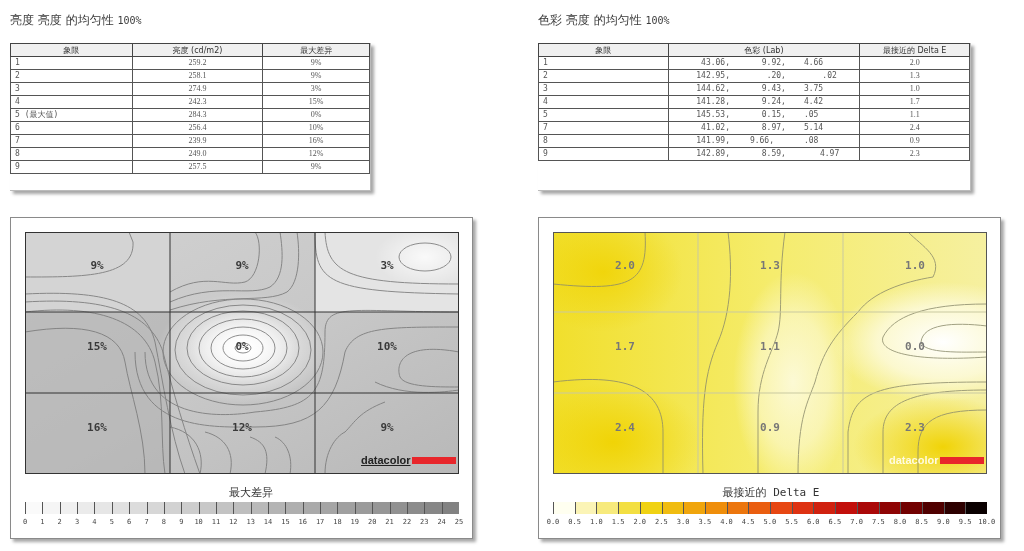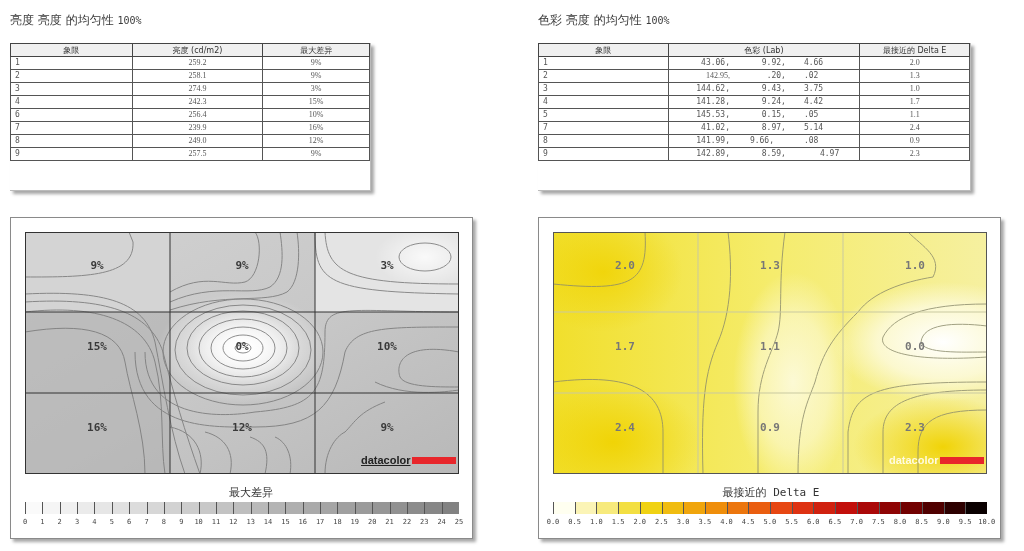--- a/index.html
+++ b/index.html
@@ -62,20 +62,25 @@
           <td>3</td>
           <td class="c">274.9</td>
           <td class="c">3%</td>
         </tr>
         <tr>
           <td>4</td>
           <td class="c">242.3</td>
           <td class="c">15%</td>
         </tr>
         <tr>
+          <td>5 (最大值)</td>
+          <td class="c">284.3</td>
+          <td class="c">0%</td>
+        </tr>
+        <tr>
           <td>6</td>
           <td class="c">256.4</td>
           <td class="c">10%</td>
         </tr>
         <tr>
           <td>7</td>
           <td class="c">239.9</td>
           <td class="c">16%</td>
         </tr>
         <tr>
@@ -116,23 +121,23 @@
     <tbody id="rtbody">
         <tr>
           <td>1</td>
           <td style="border-right: none; text-align: right;">43.06,</td>
           <td style="border-left: none; border-right: none; text-align: right;">9.92,</td>
           <td style="border-left: none; text-align: left; padding-left: 14px;">4.66</td>
           <td class="c">2.0</td>
         </tr>
         <tr>
           <td>2</td>
-          <td style="border-right: none; text-align: right; font-family: Liberation Serif, serif;">142.95,</td>
+          <td style="border-right: none; text-align: right;">142.95,</td>
           <td style="border-left: none; border-right: none; text-align: right;">.20,</td>
-          <td style="border-left: none; text-align: left; padding-left: 14px; margin-top: 16px;">.02</td>
+          <td style="border-left: none; text-align: center; padding-left: 14px; margin-top: 16px;">.02</td>
           <td class="c">1.3</td>
         </tr>
         <tr>
           <td>3</td>
           <td style="border-right: none; text-align: right;">144.62,</td>
           <td style="border-left: none; border-right: none; text-align: right;">9.43,</td>
           <td style="border-left: none; text-align: left; padding-left: 14px;">3.75</td>
           <td class="c">1.0</td>
         </tr>
         <tr>

